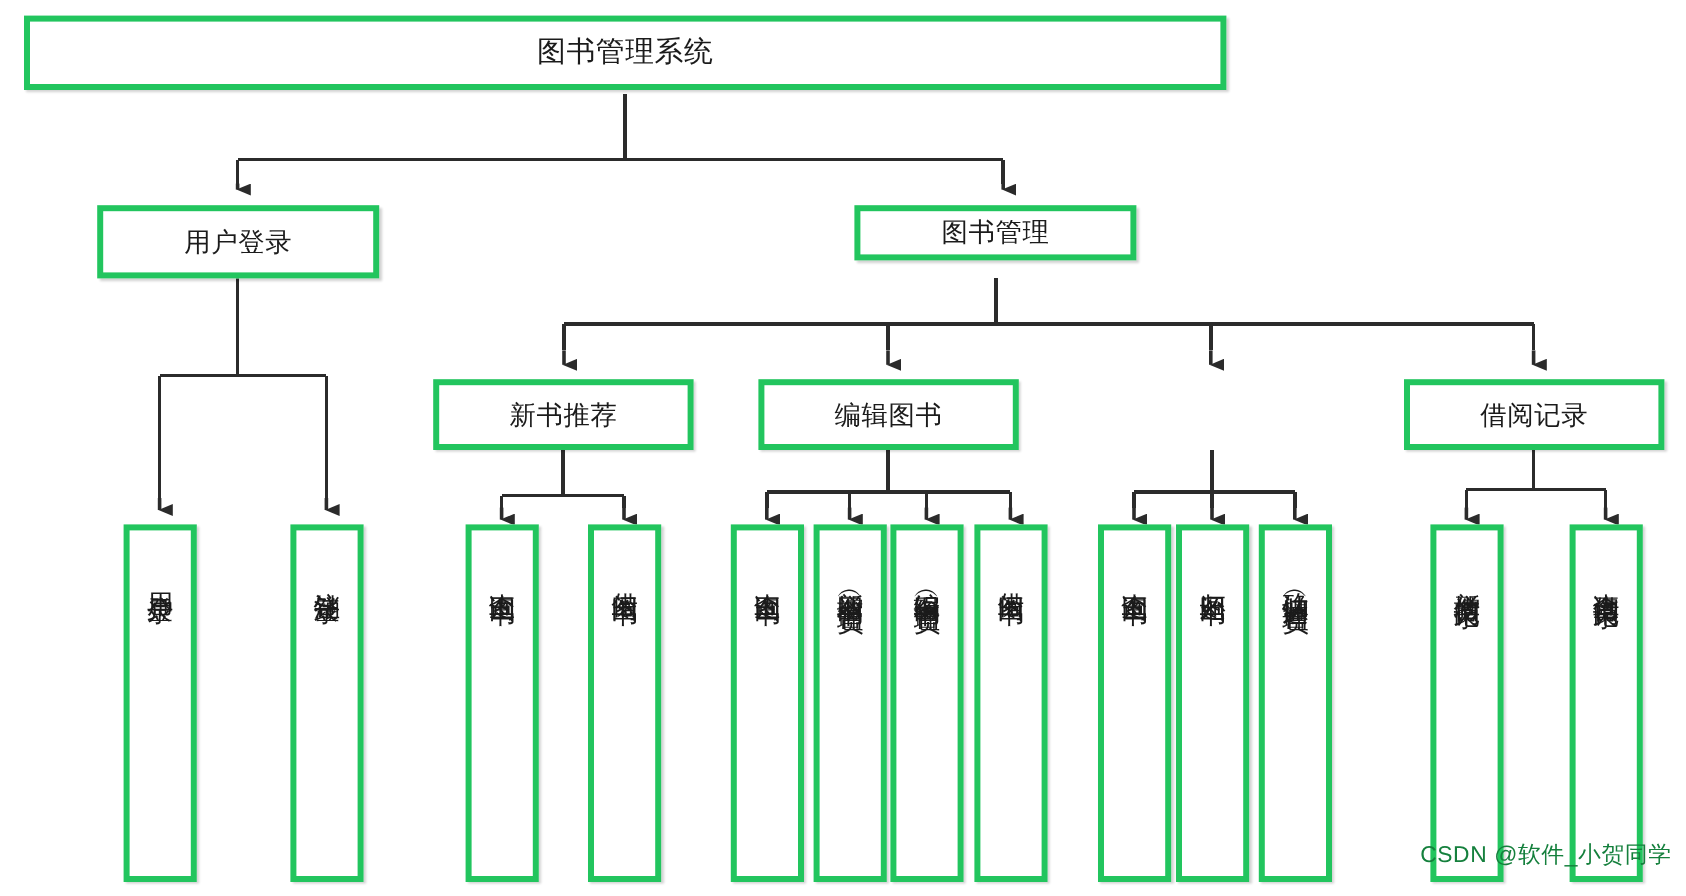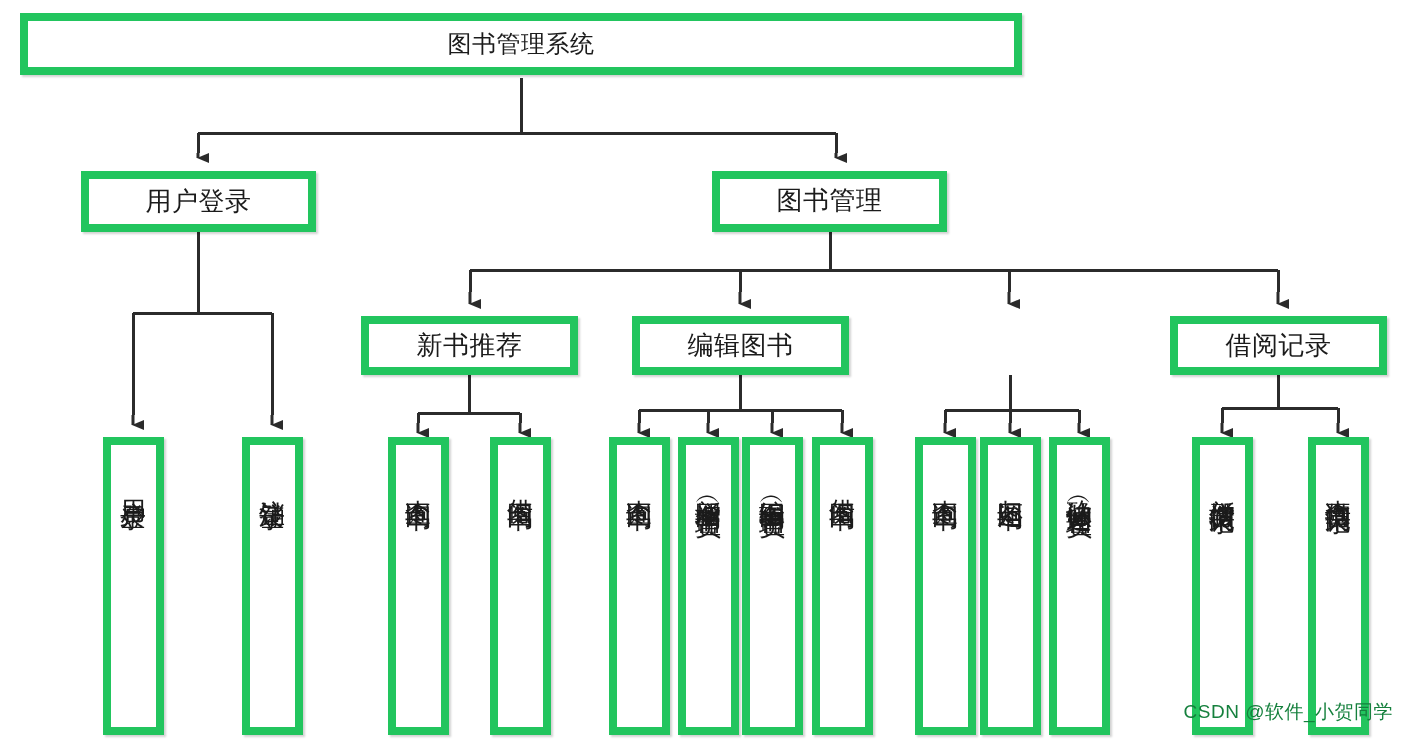--- a/index.html
+++ b/index.html
@@ -18,30 +18,30 @@
     position: absolute;
     left: 0;
     top: 0;
     width: 1405px;
     height: 747px;
   }
   .node-box {
     position: absolute;
     box-sizing: border-box;
     background: #ffffff;
-    border: 8px solid #22c55e;
+    border: 5px solid #22c55e;
     box-shadow: 2px 2px 2px rgba(0,0,0,0.18);
     display: flex;
     align-items: center;
     justify-content: center;
     overflow: hidden;
   }
   .node-label {
     color: #1b1b1b;
-    font-size: 26px;
+    font-size: 22px;
     line-height: 1.18;
     letter-spacing: 0.5px;
     white-space: nowrap;
     text-align: center;
   }
   .node-box.vertical {
     align-items: flex-start;
     justify-content: center;
     padding-top: 34px;
   }
@@ -149,21 +149,21 @@
     </g>
   </svg>
 
   <div class="node-box title" style="left:20px; top:13px; width:1002px; height:62px;">
     <span class="node-label">图书管理系统</span>
   </div>
 
   <div class="node-box" style="left:81px; top:171px; width:235px; height:61px;">
     <span class="node-label">用户登录</span>
   </div>
-  <div class="node-box" style="left:712px; top:171px; width:235px; height:61px;font-family:Liberation Serif, serif;">
+  <div class="node-box" style="left:712px; top:171px; width:235px; height:46px;font-family:Liberation Serif, serif;">
     <span class="node-label">图书管理</span>
   </div>
 
   <div class="node-box" style="left:361px; top:316px; width:217px; height:59px;">
     <span class="node-label">新书推荐</span>
   </div>
   <div class="node-box" style="left:632px; top:316px; width:217px; height:59px;">
     <span class="node-label">编辑图书</span>
   </div>
   <div class="node-box" style="left:1170px; top:316px; width:217px; height:59px;">

